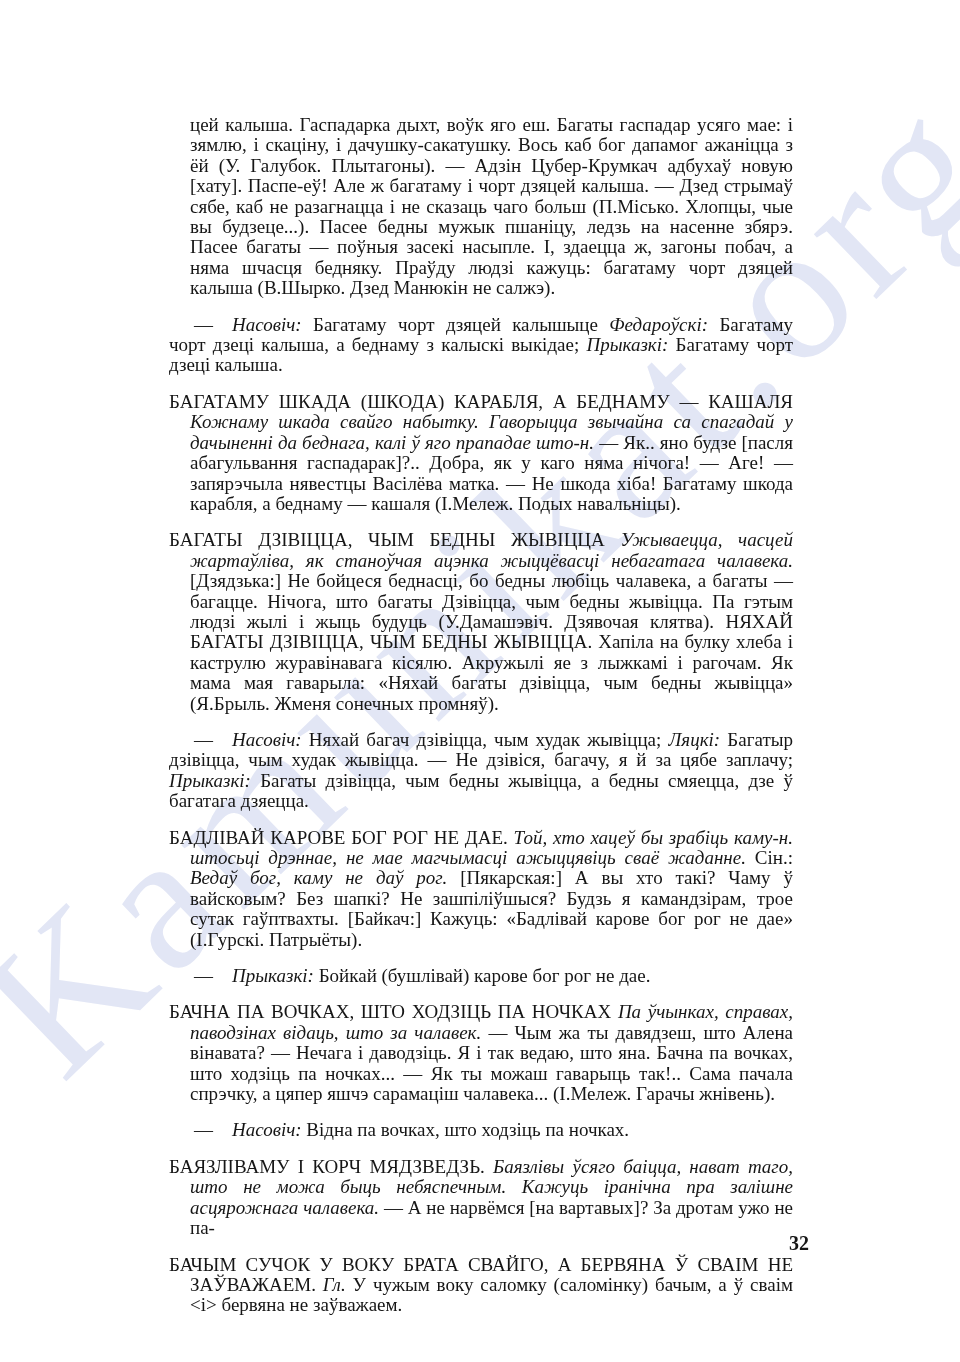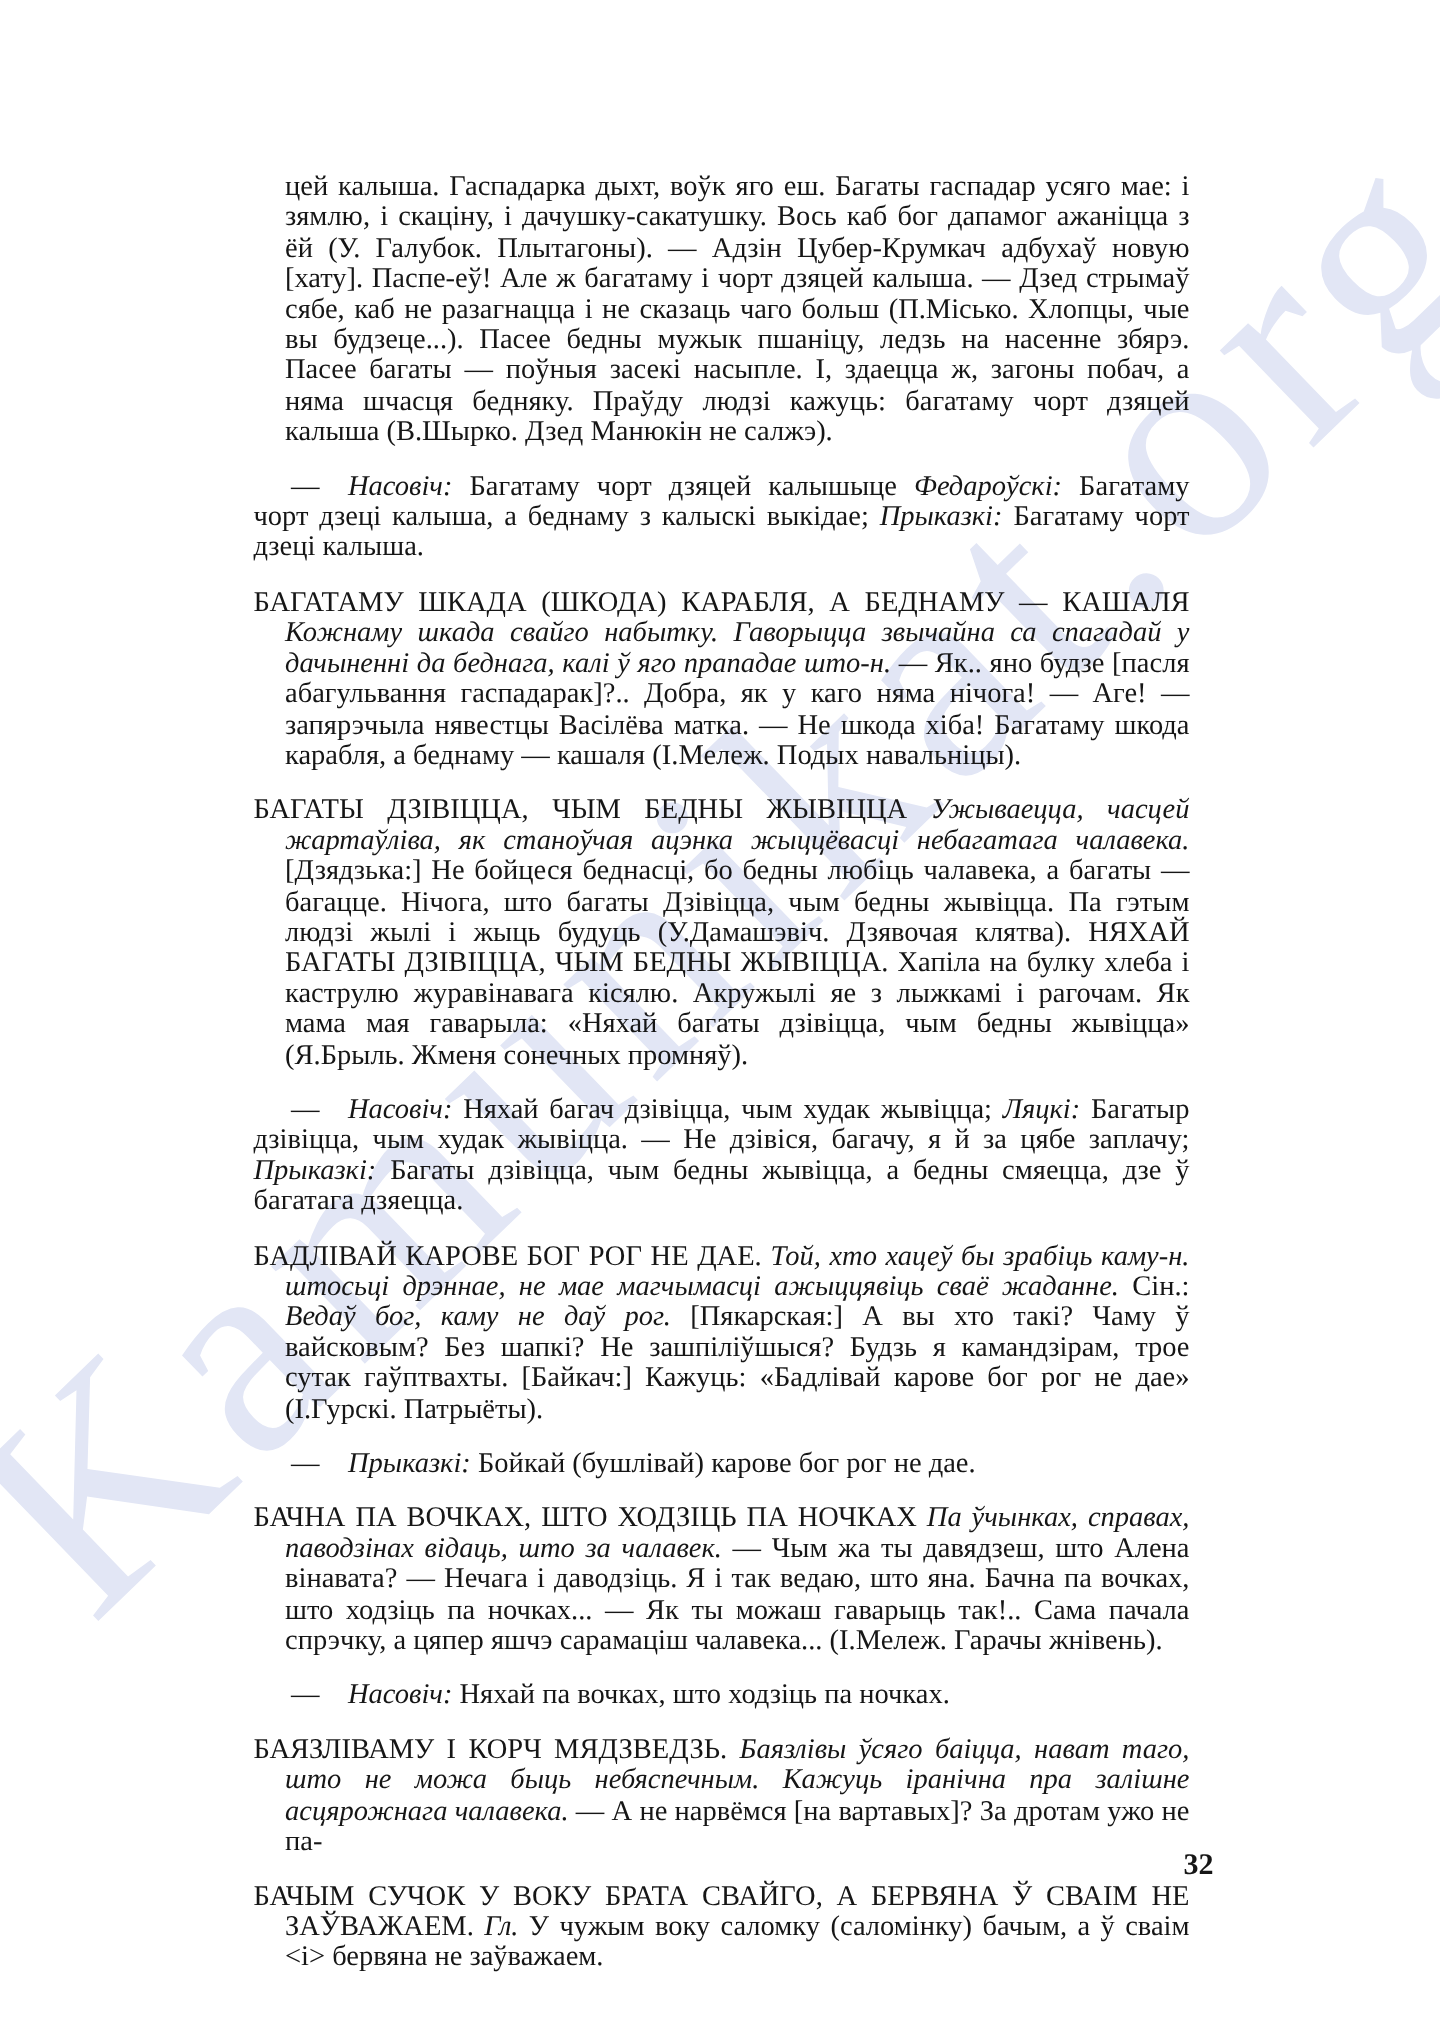--- a/index.html
+++ b/index.html
@@ -55,18 +55,18 @@
   <div class="watermark" style="color: rgb(226, 230, 245);">Kamunikat.org</div>
   <div class="text-column">
       <p class="para continuation"><span>цей калыша. Гаспадарка дыхт, воўк яго еш. Багаты гаспадар усяго мае: і зямлю, і скаціну, і дачушку-сакатушку. Вось каб бог дапамог ажаніцца з ёй (У. Галубок. Плытагоны). — Адзін Цубер-Крумкач адбухаў новую [хату]. Паспе-еў! Але ж багатаму і чорт дзяцей калыша. — Дзед стрымаў сябе, каб не разагнацца і не сказаць чаго больш (П.Місько. Хлопцы, чые вы будзеце...). Пасее бедны мужык пшаніцу, ледзь на насенне збярэ. Пасее багаты — поўныя засекі насыпле. І, здаецца ж, загоны побач, а няма шчасця бедняку. Праўду людзі кажуць: багатаму чорт дзяцей калыша (В.Шырко. Дзед Манюкін не салжэ).</span></p>
       <p class="para comment"><span>— </span><span class="it">Насовіч:</span><span> Багатаму чорт дзяцей калышыце </span><span class="it">Федароўскі:</span><span> Багатаму чорт дзеці калыша, а беднаму з калыскі выкідае; </span><span class="it">Прыказкі:</span><span> Багатаму чорт дзеці калыша.</span></p>
       <p class="para entry"><span>БАГАТАМУ ШКАДА (ШКОДА) КАРАБЛЯ, А БЕДНАМУ — КАШАЛЯ</span><span class="it"> Кожнаму шкада свайго набытку. Гаворыцца звычайна са спагадай у дачыненні да беднага, калі ў яго прападае што-н.</span><span> — Як.. яно будзе [пасля абагульвання гаспадарак]?.. Добра, як у каго няма нічога! — Аге! — запярэчыла нявестцы Васілёва матка. — Не шкода хіба! Багатаму шкода карабля, а беднаму — кашаля (І.Мележ. Подых навальніцы).</span></p>
       <p class="para entry"><span>БАГАТЫ ДЗІВІЦЦА, ЧЫМ БЕДНЫ ЖЫВІЦЦА</span><span class="it"> Ужываецца, часцей жартаўліва, як станоўчая ацэнка жыццёвасці небагатага чалавека.</span><span> [Дзядзька:] Не бойцеся беднасці, бо бедны любіць чалавека, а багаты — багацце. Нічога, што багаты Дзівіцца, чым бедны жывіцца. Па гэтым людзі жылі і жыць будуць (У.Дамашэвіч. Дзявочая клятва). НЯХАЙ БАГАТЫ ДЗІВІЦЦА, ЧЫМ БЕДНЫ ЖЫВІЦЦА. Хапіла на булку хлеба і каструлю журавінавага кісялю. Акружылі яе з лыжкамі і рагочам. Як мама мая гаварыла: «Няхай багаты дзівіцца, чым бедны жывіцца» (Я.Брыль. Жменя сонечных промняў).</span></p>
       <p class="para comment"><span>— </span><span class="it">Насовіч:</span><span> Няхай багач дзівіцца, чым худак жывіцца; </span><span class="it">Ляцкі:</span><span> Багатыр дзівіцца, чым худак жывіцца. — Не дзівіся, багачу, я й за цябе заплачу; </span><span class="it">Прыказкі:</span><span> Багаты дзівіцца, чым бедны жывіцца, а бедны смяецца, дзе ў багатага дзяецца.</span></p>
       <p class="para entry"><span>БАДЛІВАЙ КАРОВЕ БОГ РОГ НЕ ДАЕ.</span><span class="it"> Той, хто хацеў бы зрабіць каму-н. штосьці дрэннае, не мае магчымасці ажыццявіць сваё жаданне.</span><span> Сін.: </span><span class="it">Ведаў бог, каму не даў рог.</span><span> [Пякарская:] А вы хто такі? Чаму ў вайсковым? Без шапкі? Не зашпіліўшыся? Будзь я камандзірам, трое сутак гаўптвахты. [Байкач:] Кажуць: «Бадлівай карове бог рог не дае» (І.Гурскі. Патрыёты).</span></p>
       <p class="para comment"><span>— </span><span class="it">Прыказкі:</span><span> Бойкай (бушлівай) карове бог рог не дае.</span></p>
       <p class="para entry"><span>БАЧНА ПА ВОЧКАХ, ШТО ХОДЗІЦЬ ПА НОЧКАХ</span><span class="it"> Па ўчынках, справах, паводзінах відаць, што за чалавек.</span><span> — Чым жа ты давядзеш, што Алена вінавата? — Нечага і даводзіць. Я і так ведаю, што яна. Бачна па вочках, што ходзіць па ночках... — Як ты можаш гаварыць так!.. Сама пачала спрэчку, а цяпер яшчэ сарамаціш чалавека... (І.Мележ. Гарачы жнівень).</span></p>
-      <p class="para comment"><span>— </span><span class="it">Насовіч:</span><span> Няхай па вочках, што ходзіць па ночках.</span></p>
+      <p class="para comment"><span>— </span><span class="it">Насовіч:</span><span> Відна па вочках, што ходзіць па ночках.</span></p>
       <p class="para entry"><span>БАЯЗЛІВАМУ І КОРЧ МЯДЗВЕДЗЬ.</span><span class="it"> Баязлівы ўсяго баіцца, нават таго, што не можа быць небяспечным. Кажуць іранічна пра залішне асцярожнага чалавека.</span><span> — А не нарвёмся [на вартавых]? За дротам ужо не па-</span></p>
       <p class="para entry"><span>БАЧЫМ СУЧОК У ВОКУ БРАТА СВАЙГО, А БЕРВЯНА Ў СВАІМ НЕ ЗАЎВАЖАЕМ.</span><span class="it"> Гл.</span><span> У чужым воку саломку (саломінку) бачым, а ў сваім &lt;і&gt; бервяна не заўважаем.</span></p>
     </div>
   <div class="page-number">32</div>
 </div>
 
 </body></html>

